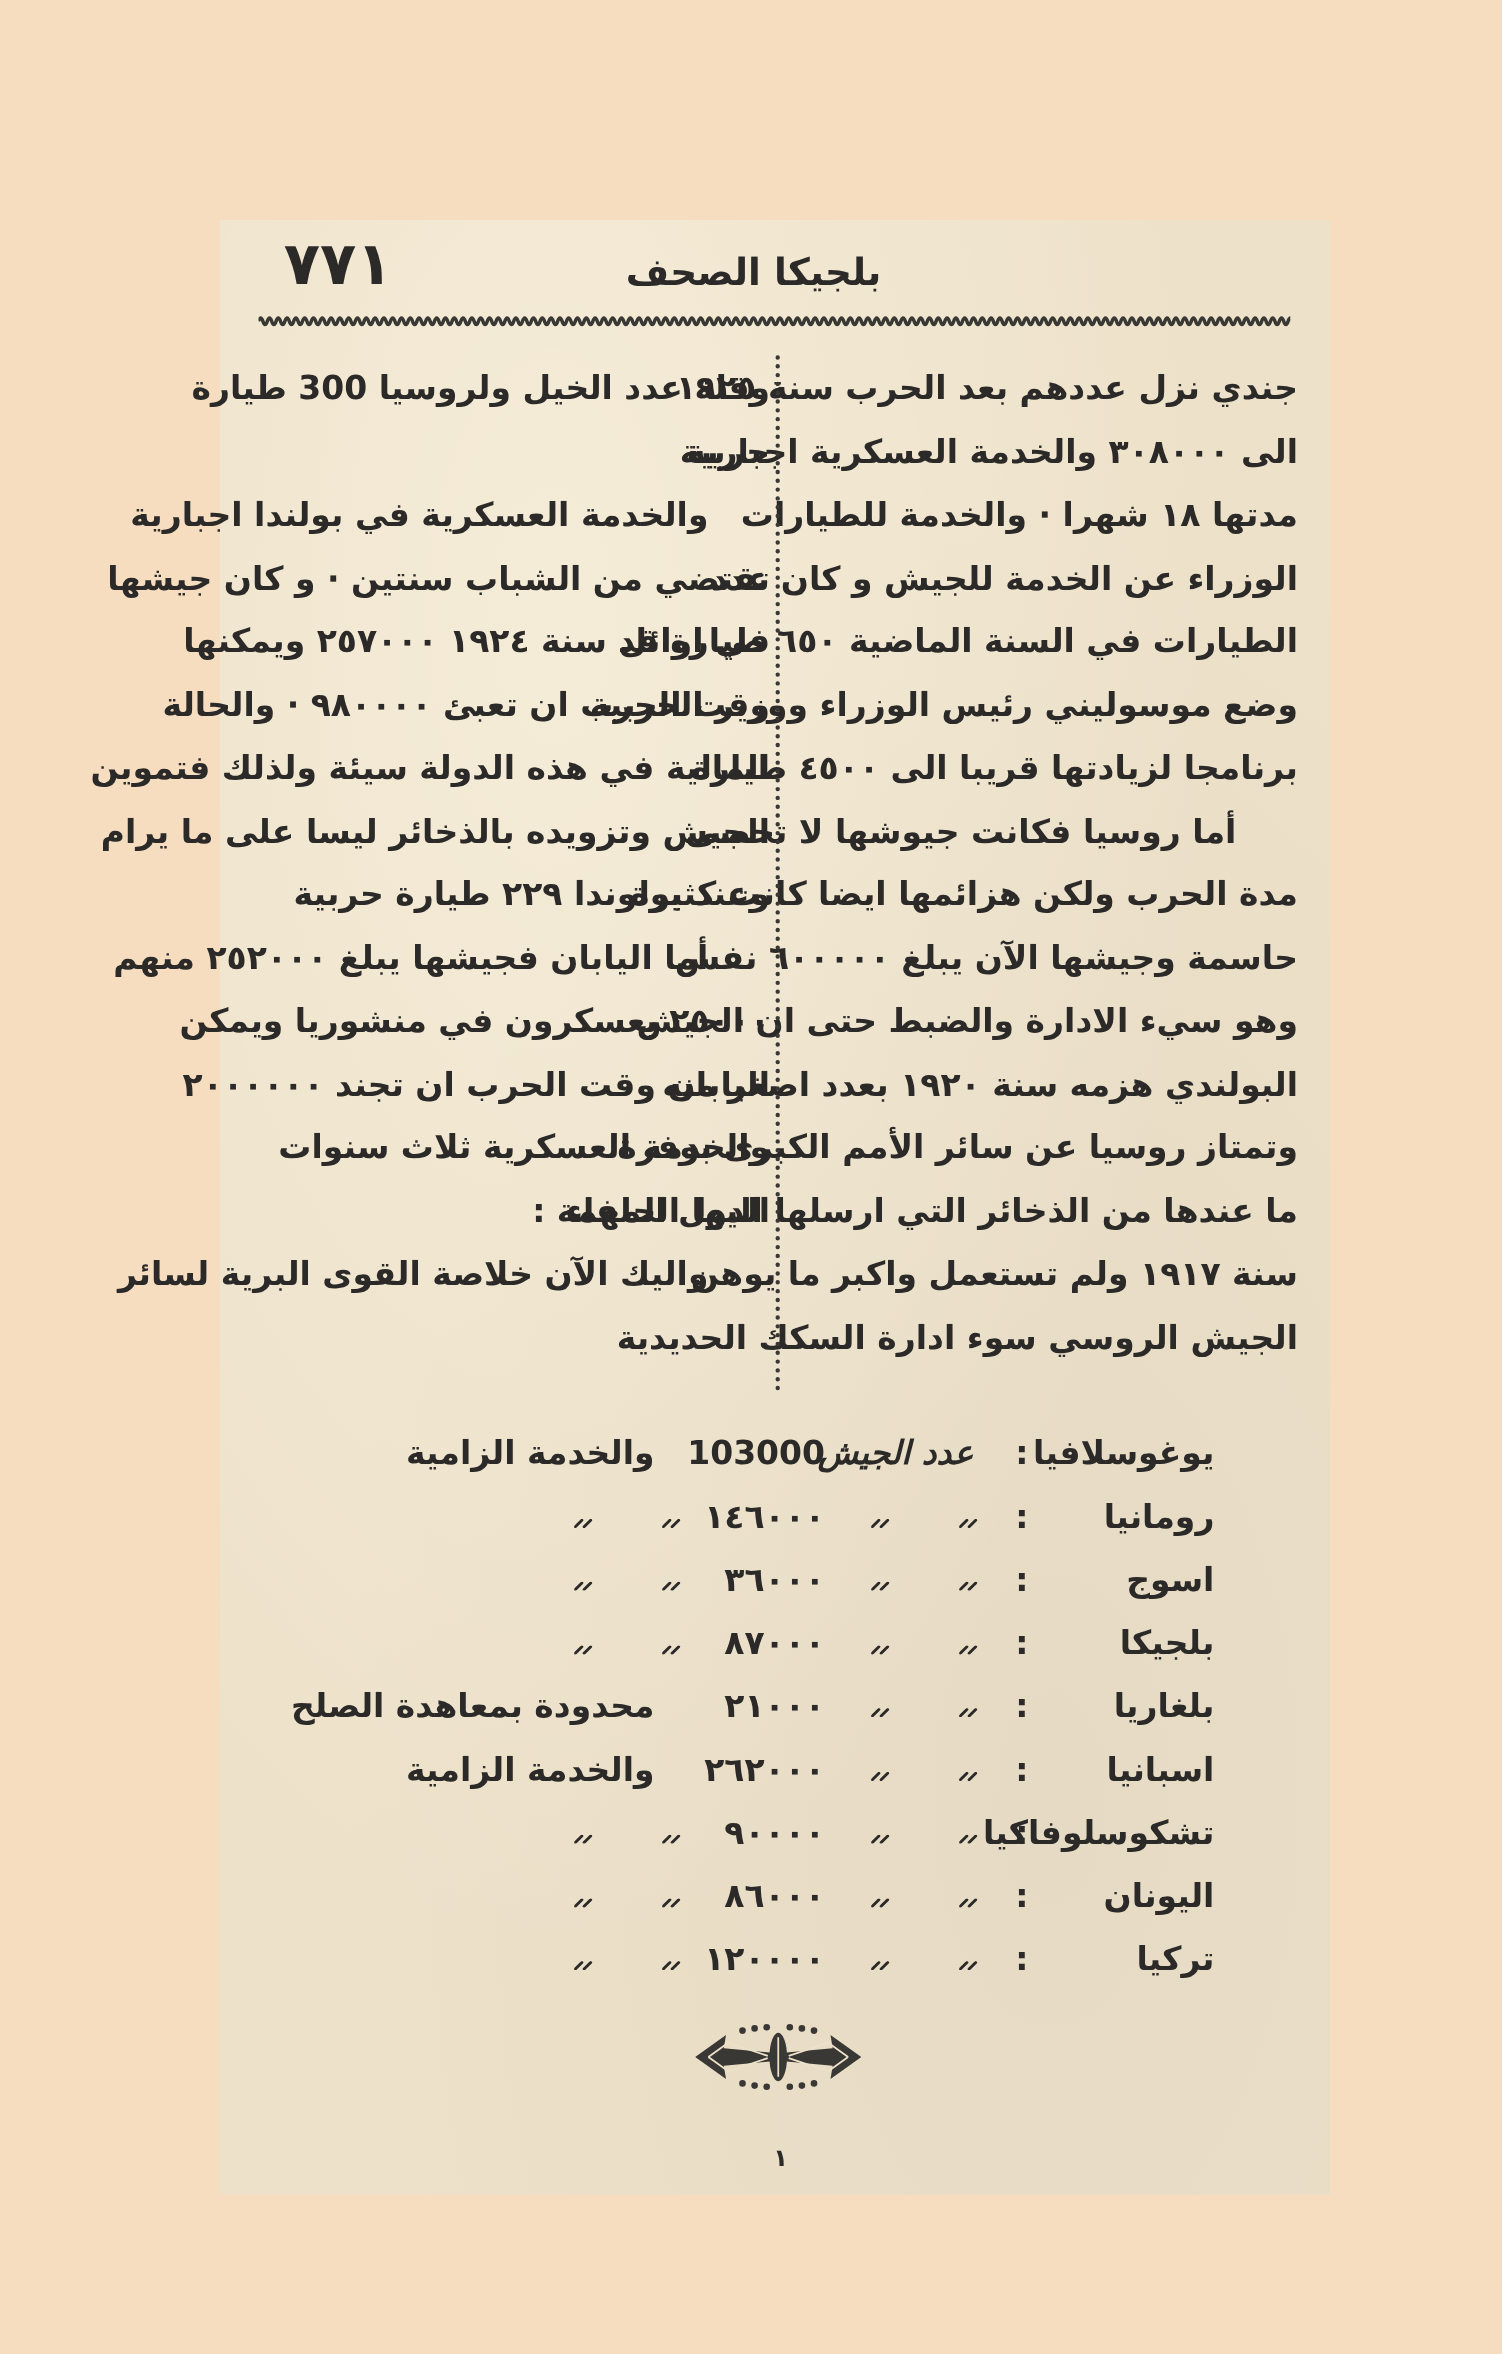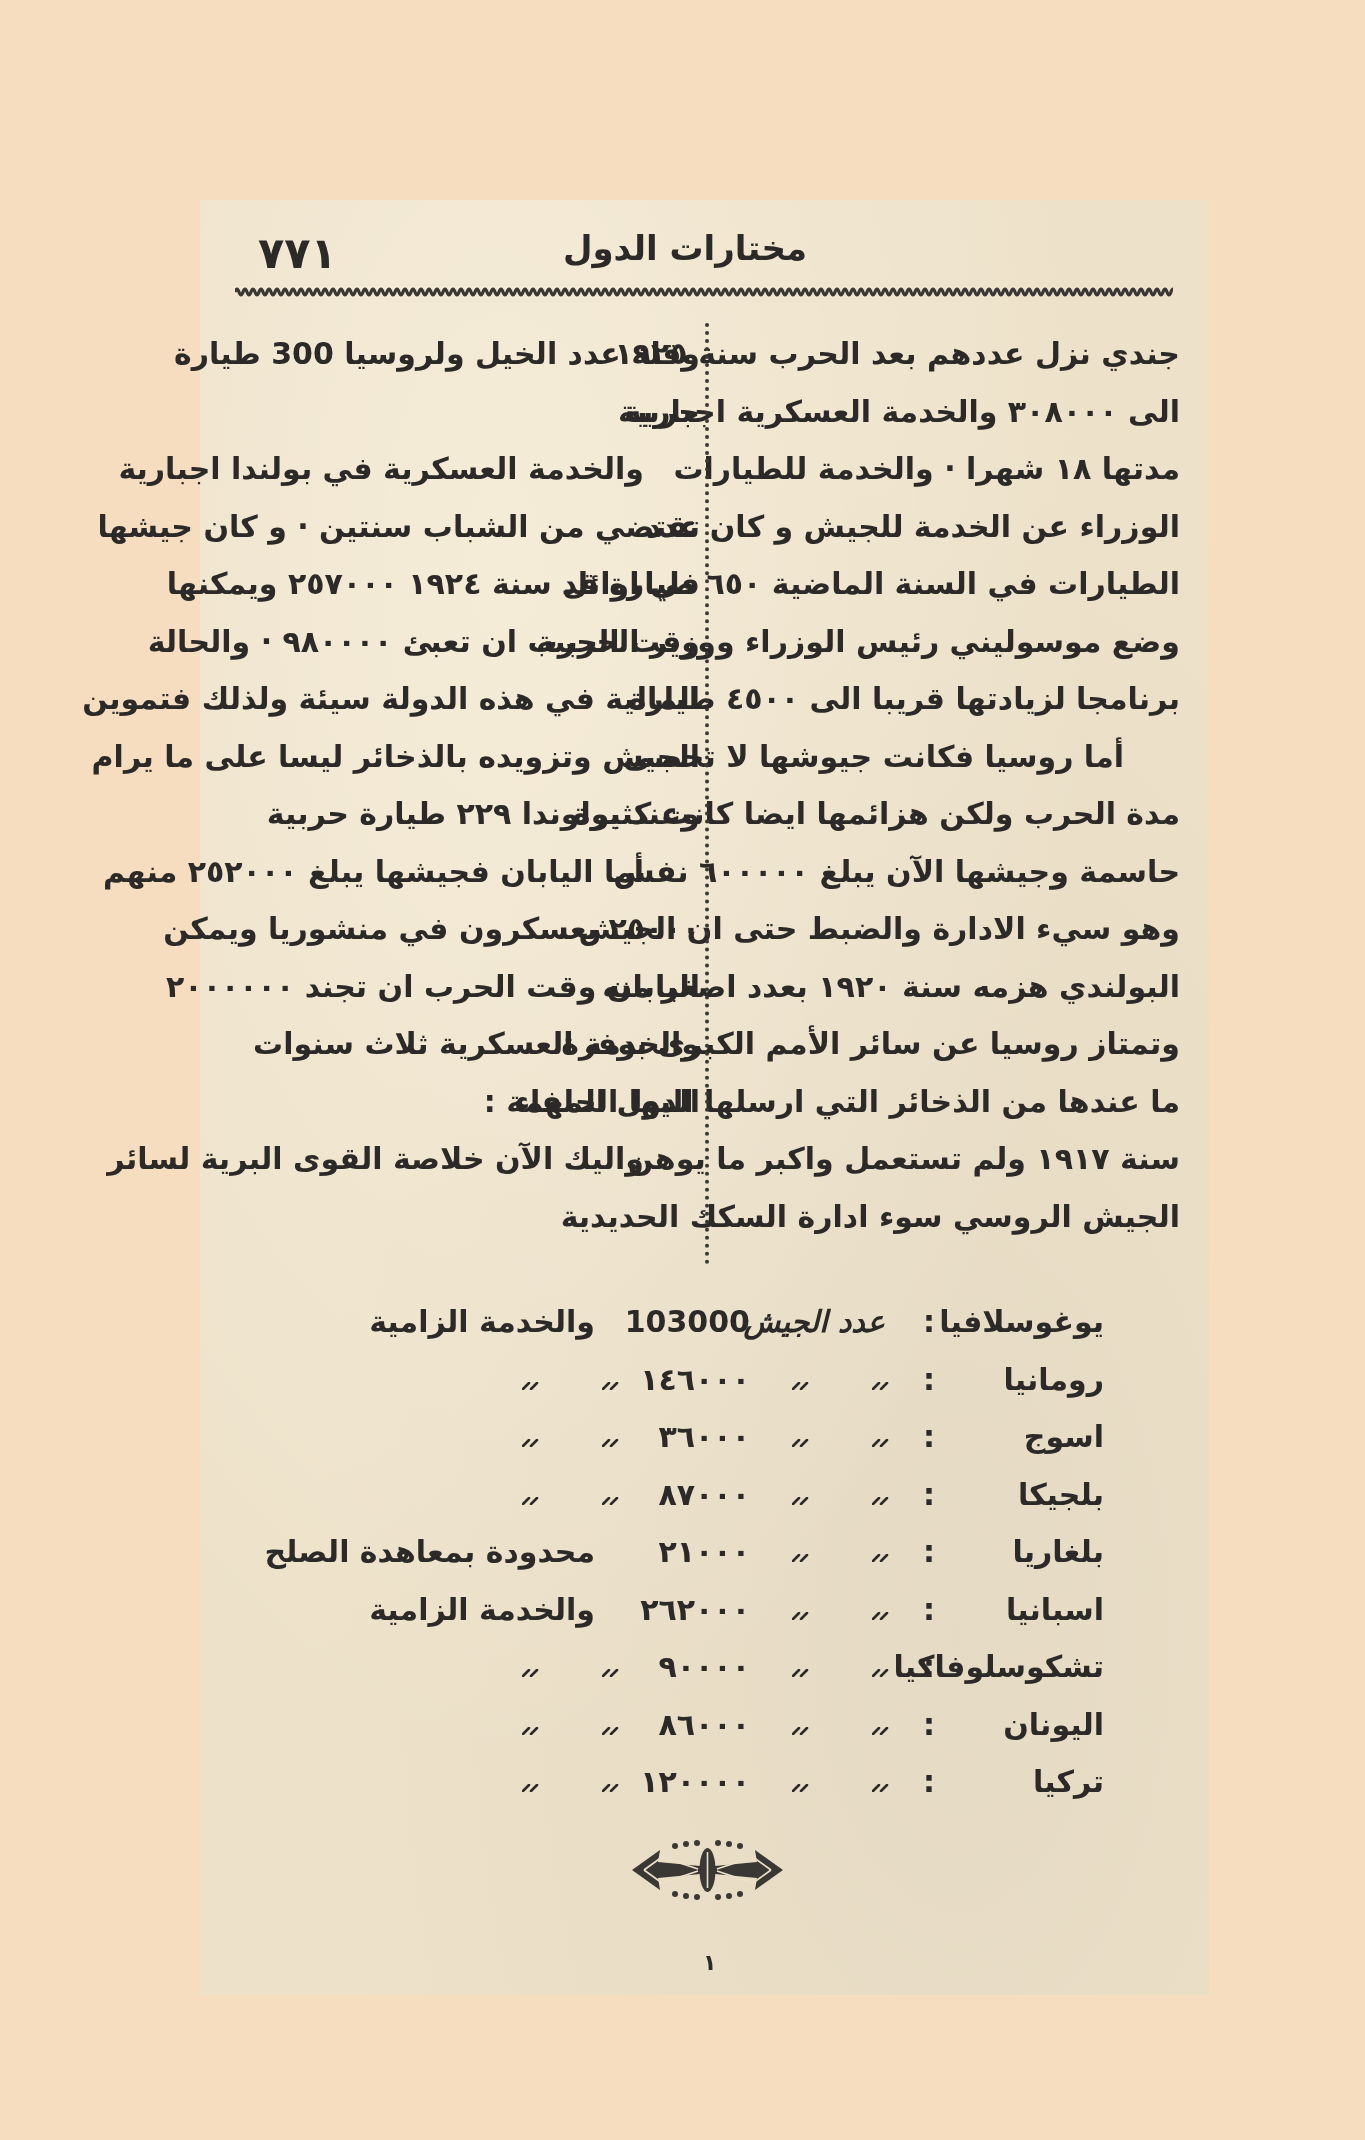--- a/index.html
+++ b/index.html
@@ -11,21 +11,21 @@
   }
   .page {
     position:absolute; left:200px; top:200px; width:1009px; height:1795px;
     background:#ede1c9;
     background-image:
       radial-gradient(ellipse at 30% 20%, rgba(255,250,235,0.45), rgba(255,250,235,0) 60%),
       radial-gradient(ellipse at 75% 80%, rgba(215,205,185,0.35), rgba(215,205,185,0) 60%);
   }
   .abs { position:absolute; }
   .page-number {
-    left:58px; top:28px; font-size:43px; font-weight:bold; letter-spacing:2px;
+    left:58px; top:8px; font-size:54px; font-weight:bold; letter-spacing:2px;
     font-family:"DejaVu Sans", sans-serif; color:#2b2a28; direction:rtl;
   }
   .running-title {
     left:330px; width:310px; top:28px; text-align:center; direction:rtl;
     font-size:34px; font-weight:bold;
   }
   .wavy-rule { left:35px; top:85px; width:938px; height:14px; }
   .column {
     direction:rtl; text-align:justify;
     font-size:30px; font-weight:bold; line-height:57.5px;
@@ -54,21 +54,21 @@
   .ditto { display:inline-block; width:18px; height:8px; }
   .ornament { left:430px; top:1640px; width:155px; height:60px; }
   .footer-mark { left:503px; top:1750px; font-size:22px; font-weight:bold; }
 </style>
 </head>
 <body>
 
 <div class="page">
 
   <div class="abs page-number">٧٧١</div>
-  <div class="abs running-title">مختارات الدول</div>
+  <div class="abs running-title">بلجيكا الصحف</div>
 
   <svg class="abs wavy-rule" viewBox="0 0 938 14" preserveAspectRatio="none">
     <path id="wave" fill="none" stroke="#3a3835" stroke-width="3.2" d="M0 7 Q 2 1, 4 7 T 8 7 Q 10 1, 12 7 T 16 7 Q 18 1, 20 7 T 24 7 Q 26 1, 28 7 T 32 7 Q 34 1, 36 7 T 40 7 Q 42 1, 44 7 T 48 7 Q 50 1, 52 7 T 56 7 Q 58 1, 60 7 T 64 7 Q 66 1, 68 7 T 72 7 Q 74 1, 76 7 T 80 7 Q 82 1, 84 7 T 88 7 Q 90 1, 92 7 T 96 7 Q 98 1, 100 7 T 104 7 Q 106 1, 108 7 T 112 7 Q 114 1, 116 7 T 120 7 Q 122 1, 124 7 T 128 7 Q 130 1, 132 7 T 136 7 Q 138 1, 140 7 T 144 7 Q 146 1, 148 7 T 152 7 Q 154 1, 156 7 T 160 7 Q 162 1, 164 7 T 168 7 Q 170 1, 172 7 T 176 7 Q 178 1, 180 7 T 184 7 Q 186 1, 188 7 T 192 7 Q 194 1, 196 7 T 200 7 Q 202 1, 204 7 T 208 7 Q 210 1, 212 7 T 216 7 Q 218 1, 220 7 T 224 7 Q 226 1, 228 7 T 232 7 Q 234 1, 236 7 T 240 7 Q 242 1, 244 7 T 248 7 Q 250 1, 252 7 T 256 7 Q 258 1, 260 7 T 264 7 Q 266 1, 268 7 T 272 7 Q 274 1, 276 7 T 280 7 Q 282 1, 284 7 T 288 7 Q 290 1, 292 7 T 296 7 Q 298 1, 300 7 T 304 7 Q 306 1, 308 7 T 312 7 Q 314 1, 316 7 T 320 7 Q 322 1, 324 7 T 328 7 Q 330 1, 332 7 T 336 7 Q 338 1, 340 7 T 344 7 Q 346 1, 348 7 T 352 7 Q 354 1, 356 7 T 360 7 Q 362 1, 364 7 T 368 7 Q 370 1, 372 7 T 376 7 Q 378 1, 380 7 T 384 7 Q 386 1, 388 7 T 392 7 Q 394 1, 396 7 T 400 7 Q 402 1, 404 7 T 408 7 Q 410 1, 412 7 T 416 7 Q 418 1, 420 7 T 424 7 Q 426 1, 428 7 T 432 7 Q 434 1, 436 7 T 440 7 Q 442 1, 444 7 T 448 7 Q 450 1, 452 7 T 456 7 Q 458 1, 460 7 T 464 7 Q 466 1, 468 7 T 472 7 Q 474 1, 476 7 T 480 7 Q 482 1, 484 7 T 488 7 Q 490 1, 492 7 T 496 7 Q 498 1, 500 7 T 504 7 Q 506 1, 508 7 T 512 7 Q 514 1, 516 7 T 520 7 Q 522 1, 524 7 T 528 7 Q 530 1, 532 7 T 536 7 Q 538 1, 540 7 T 544 7 Q 546 1, 548 7 T 552 7 Q 554 1, 556 7 T 560 7 Q 562 1, 564 7 T 568 7 Q 570 1, 572 7 T 576 7 Q 578 1, 580 7 T 584 7 Q 586 1, 588 7 T 592 7 Q 594 1, 596 7 T 600 7 Q 602 1, 604 7 T 608 7 Q 610 1, 612 7 T 616 7 Q 618 1, 620 7 T 624 7 Q 626 1, 628 7 T 632 7 Q 634 1, 636 7 T 640 7 Q 642 1, 644 7 T 648 7 Q 650 1, 652 7 T 656 7 Q 658 1, 660 7 T 664 7 Q 666 1, 668 7 T 672 7 Q 674 1, 676 7 T 680 7 Q 682 1, 684 7 T 688 7 Q 690 1, 692 7 T 696 7 Q 698 1, 700 7 T 704 7 Q 706 1, 708 7 T 712 7 Q 714 1, 716 7 T 720 7 Q 722 1, 724 7 T 728 7 Q 730 1, 732 7 T 736 7 Q 738 1, 740 7 T 744 7 Q 746 1, 748 7 T 752 7 Q 754 1, 756 7 T 760 7 Q 762 1, 764 7 T 768 7 Q 770 1, 772 7 T 776 7 Q 778 1, 780 7 T 784 7 Q 786 1, 788 7 T 792 7 Q 794 1, 796 7 T 800 7 Q 802 1, 804 7 T 808 7 Q 810 1, 812 7 T 816 7 Q 818 1, 820 7 T 824 7 Q 826 1, 828 7 T 832 7 Q 834 1, 836 7 T 840 7 Q 842 1, 844 7 T 848 7 Q 850 1, 852 7 T 856 7 Q 858 1, 860 7 T 864 7 Q 866 1, 868 7 T 872 7 Q 874 1, 876 7 T 880 7 Q 882 1, 884 7 T 888 7 Q 890 1, 892 7 T 896 7 Q 898 1, 900 7 T 904 7 Q 906 1, 908 7 T 912 7 Q 914 1, 916 7 T 920 7 Q 922 1, 924 7 T 928 7 Q 930 1, 932 7 T 936 7 Q 938 1, 940 7 T 944 7"></path>
   </svg>
 
   <div class="abs column col-right" id="col-right">
       <span class="line">جندي نزل عددهم بعد الحرب سنة ١٩٢٥</span>
       <span class="line">الى ٣٠٨٠٠٠ والخدمة العسكرية اجبارية</span>
       <span class="line">مدتها ١٨ شهرا · والخدمة للطيارات</span>
       <span class="line">الوزراء عن الخدمة للجيش و كان عدد</span>

